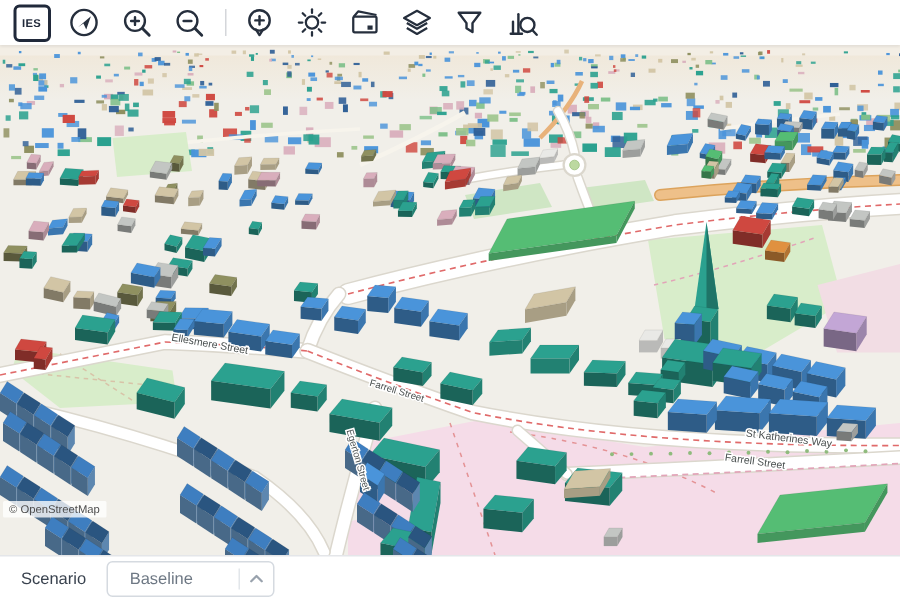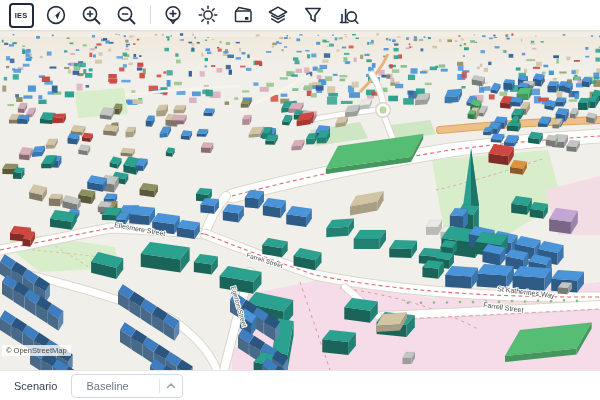--- a/index.html
+++ b/index.html
@@ -8,21 +8,21 @@
 
   
   .toolbar{height:30px;background:#ffffff;display:flex;align-items:center;padding-left:8px;flex:0 0 30px;box-shadow:0 1px 2px rgba(0,0,0,.08);position:relative;z-index:5;}
   .tb-btn{width:26px;height:26px;display:flex;align-items:center;justify-content:center;margin-right:9px;color:#262f3d;cursor:pointer;border-radius:3px;}
   .tb-btn svg{display:block;}
   .tb-divider{width:1px;height:18px;background:#d4d6da;margin:0 9px 0 2px;}
   .ies-box{width:21px;height:21px;border:2.2px solid #20293a;border-radius:4px;display:flex;align-items:center;justify-content:center;font-size:7.5px;font-weight:bold;color:#20293a;letter-spacing:.2px;}
 
   
   .mapwrap{position:relative;flex:0 0 340px;height:340px;overflow:hidden;background:#f1efe9;}
-  .attrib{position:absolute;left:2px;bottom:14px;background:rgba(255,255,255,.78);font-size:7.5px;color:#4c4c4c;padding:1px 4px;line-height:9px;border-radius:1px;}
+  .attrib{position:absolute;left:2px;bottom:25px;background:rgba(255,255,255,.78);font-size:7.5px;color:#4c4c4c;padding:1px 4px;line-height:9px;border-radius:1px;}
 
   
   .bottombar{height:30px;flex:0 0 30px;background:#ffffff;border-top:1px solid #e4e6e9;display:flex;align-items:center;padding-left:14px;position:relative;z-index:5;}
   .sc-label{font-size:11px;font-weight:400;color:#39424e;margin-right:14px;}
   .sc-select{width:110px;height:22px;border:1px solid #d5dae0;border-radius:4px;background:#fff;display:flex;align-items:center;cursor:pointer;}
   .sc-value{flex:1;font-size:11px;color:#6e7884;padding-left:14px;white-space:nowrap;overflow:hidden;}
   .sc-div{width:1px;height:14px;background:#e2e6ea;}
   .sc-chev{width:22px;display:flex;align-items:center;justify-content:center;color:#99a2ad;}
 </style>
 </head>

